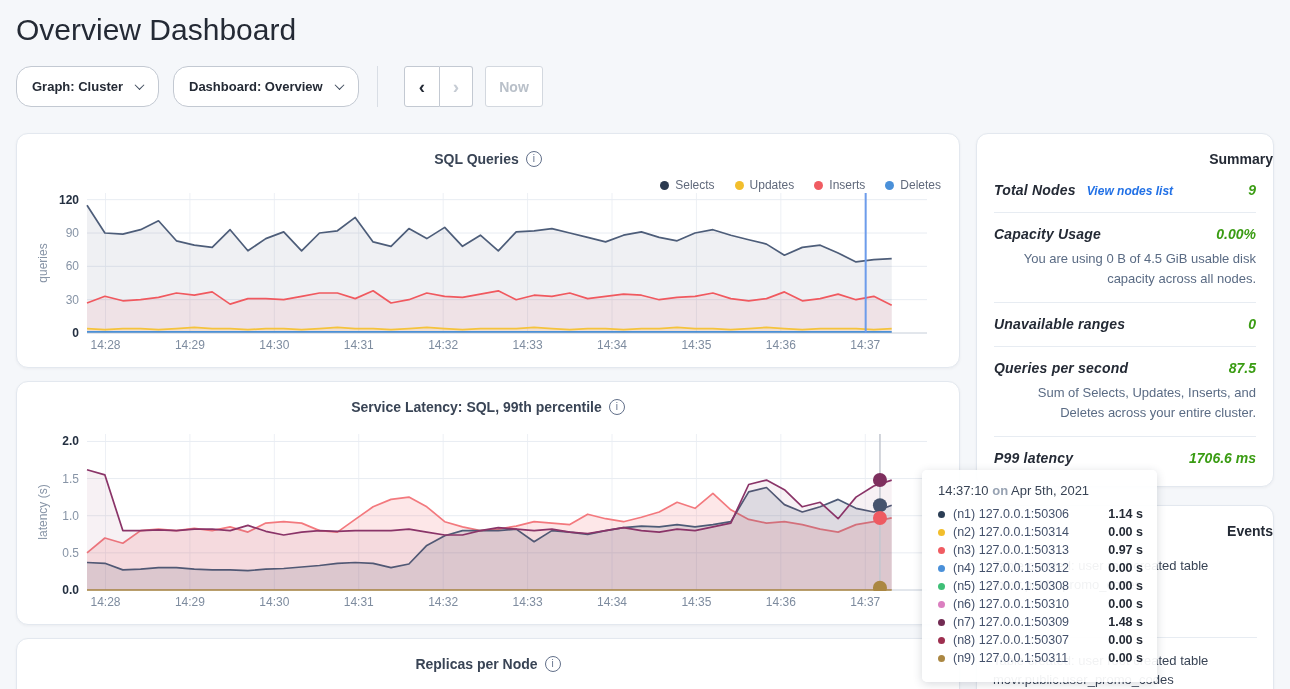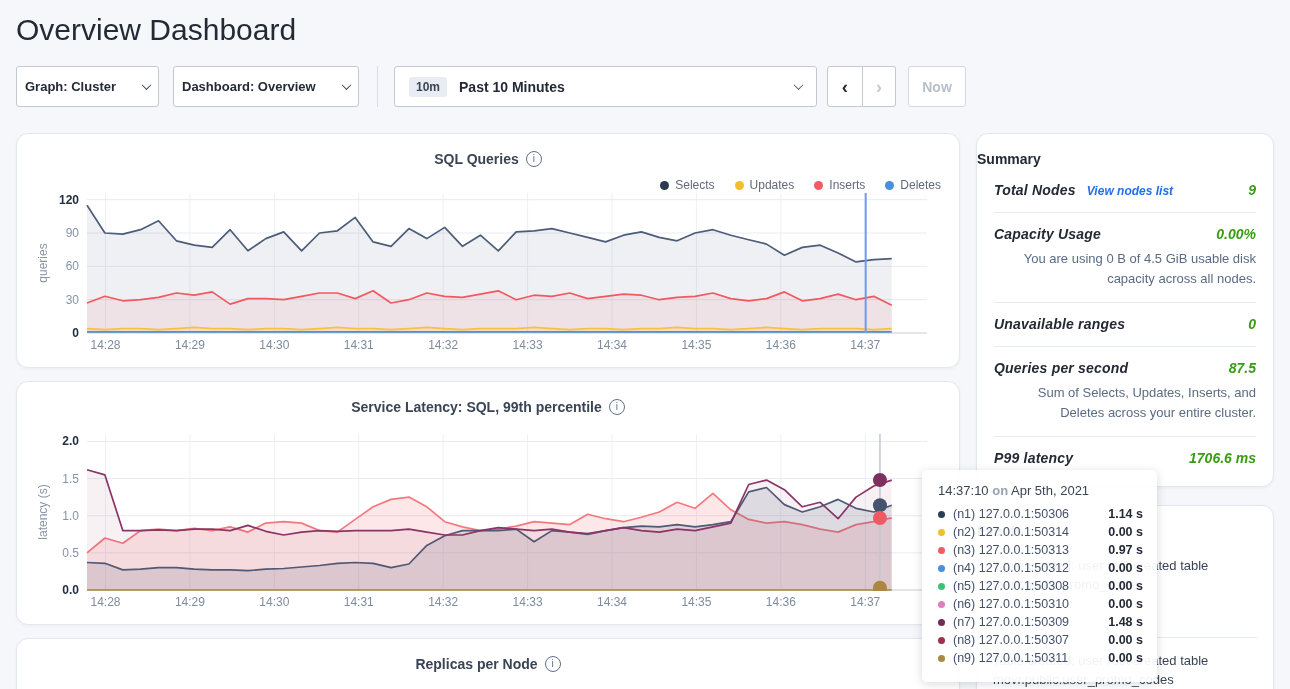--- a/index.html
+++ b/index.html
@@ -10,21 +10,21 @@
     font-family:"Liberation Sans","DejaVu Sans",sans-serif;
     color:#242a35;
   }
   .page-title { position:absolute; left:16px; top:13px; font-size:30px; font-weight:500; color:#242a35; }
 
   
   .controls { position:absolute; left:16px; top:66px; height:41px; display:flex; align-items:center; }
   .btn { background:#fff; border:1px solid #c3c9d2; border-radius:3px; height:41px;
          display:flex; align-items:center; font-family:inherit; font-size:13px; font-weight:bold;
          color:#242a35; cursor:pointer; }
-  .dd { padding:0 8px; gap:11px; width:143px; justify-content:space-between; }
+  .dd { padding:0 15px; gap:11px; width:143px; justify-content:space-between;border-radius:15px; }
   .dd.dd2 { width:186px; margin-left:14px; }
   .caret { width:7px; height:7px; border-right:1.7px solid #3e4a5c; border-bottom:1.7px solid #3e4a5c;
            transform:rotate(45deg) translate(-1px,-1px); flex:none; }
   .vdivider { width:1px; height:41px; background:#d9dee5; margin:0 16px 0 18px; }
   .timepicker { width:423px; padding:0 14px; gap:12px; }
   .time-badge { background:#e9edf3; border-radius:3px; padding:3px 7px; font-size:12px; font-weight:bold; color:#394455; }
   .time-label { font-size:14px; }
   .timepicker .caret { margin-left:auto; border-color:#58647a; }
   .arrow-group { display:flex; margin-left:10px; }
   .arrow-btn { width:36px; justify-content:center; font-size:19px; font-weight:bold; border-radius:3px 0 0 3px; }
@@ -44,21 +44,21 @@
                font-size:10px; line-height:14px; text-align:center; font-style:normal; }
   .legend { position:absolute; right:18px; top:44px; display:flex; gap:20px; }
   .legend-item { display:flex; align-items:center; gap:6px; font-size:12px; color:#60697b; cursor:pointer; }
   .legend-dot { width:9px; height:9px; border-radius:50%; }
   .chart-box { position:absolute; left:16px; right:16px; bottom:6px; }
   svg text { font-family:"Liberation Sans","DejaVu Sans",sans-serif; }
 
   
   #card-summary { left:976px; top:133px; width:298px; height:354px; }
   #card-events  { left:976px; top:505px; width:298px; height:210px; }
-  .panel-title { text-align:left; font-size:14px; font-weight:bold; color:#242a35; padding-top:17px; }
+  .panel-title { text-align:right; font-size:14px; font-weight:bold; color:#242a35; padding-top:17px; }
   .summary-rows { padding:2px 17px 0 17px; }
   .summary-row { padding:13px 0 14px 0; border-bottom:1px solid #e7ecf2; }
   .summary-row:last-child { border-bottom:none; }
   .sr-top { display:flex; align-items:baseline;font-style:italic; }
   .sr-label { font-size:14px; font-weight:bold; color:#242a35; letter-spacing:0.2px; }
   .sr-link { font-size:12px; font-weight:bold; margin-left:11px; cursor:pointer; }
   .sr-value { margin-left:auto; font-size:14px; font-weight:bold; }
   .sr-sub { margin-top:7px; font-size:13px; color:#5a6b84; line-height:1.5;text-align:right; }
   .events-items { padding:4px 16px 0 16px; }
   .event-item { padding:14px 0; border-bottom:1px solid #e7ecf2; font-size:13px; color:#394455; line-height:1.45; }
@@ -84,25 +84,20 @@
 <div class="controls">
   <button class="btn dd">
     <span>Graph: Cluster</span>
     <span class="caret"></span>
   </button>
   <button class="btn dd dd2">
     <span>Dashboard: Overview</span>
     <span class="caret"></span>
   </button>
   <div class="vdivider"></div>
-  <button class="btn timepicker">
-    <span class="time-badge">10m</span>
-    <span class="time-label">Past 10 Minutes</span>
-    <span class="caret"></span>
-  </button>
   <div class="arrow-group">
     <button class="btn arrow-btn">‹</button>
     <button class="btn arrow-btn next">›</button>
   </div>
   <button class="btn now-btn">Now</button>
 </div>
 
 <div class="card chart-card" id="card-sql">
   <div class="chart-title-row">
     <span class="chart-title">SQL Queries</span>

